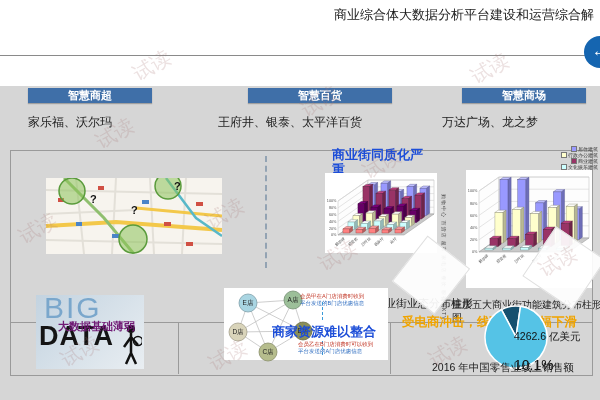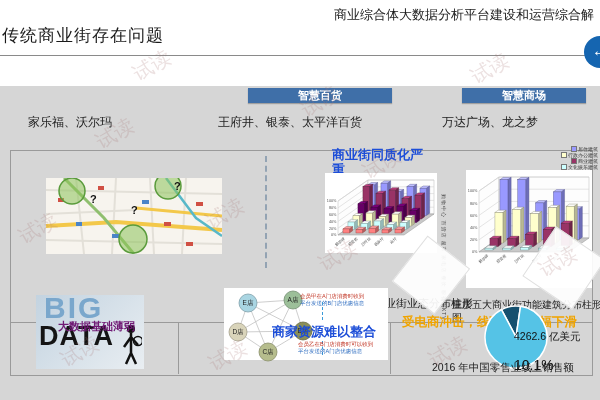--- a/index.html
+++ b/index.html
@@ -31,45 +31,45 @@
   .cap-pie{left:432px;top:361px;font-size:10.5px;white-space:nowrap;}
   .stat-amount{left:514px;top:330px;width:68px;font-size:10.5px;line-height:1.3;color:#111;}
   .stat-pct{left:514px;top:357px;font-size:14px;color:#111;}
   .chartbox{background:#fff;}
   .vlabels{left:447px;top:194px;font-size:5px;color:#444;white-space:nowrap;
            transform:rotate(90deg);transform-origin:0 0;letter-spacing:1px;}
   .legend2{left:540px;top:146px;width:58px;font-size:5px;color:#333;}
   .legend2 .row{display:flex;justify-content:flex-end;align-items:center;line-height:6px;}
   .legend2 .sw{display:inline-block;width:4px;height:4px;margin-right:1px;border:0.5px solid #777;}
   .bigdata{left:36px;top:295px;width:108px;height:74px;background:linear-gradient(135deg,#c3d3e0,#e9eef2);overflow:hidden;}
-  .bigdata .big{position:absolute;left:8px;top:-4px;font-size:30px;font-weight:bold;color:#7aa7cc;letter-spacing:2px;text-align:right;}
+  .bigdata .big{position:absolute;left:8px;top:-4px;font-size:30px;font-weight:normal;color:#7aa7cc;letter-spacing:2px;text-align:right;}
   .bigdata .data{position:absolute;left:3px;top:26px;font-size:27px;font-weight:900;color:#141414;letter-spacing:1px;}
   .white-net{left:224px;top:288px;width:164px;height:72px;background:#fff;}
   .note{font-size:5.5px;line-height:1.3;width:96px;}
   .note .l1{color:#c03322;}
   .note .l2{color:#2a6abf;}
   .note-top{left:300px;top:293px;}
   .note-bot{left:298px;top:341px;}
   .dashv{width:0;border-left:1px dashed #3a9ad9;left:322px;}
   .tilt{background:rgba(255,255,255,.92);border:1px solid #e0e0e0;}
   .wm{position:absolute;font-size:20px;color:rgba(170,120,120,.22);transform:rotate(-30deg);
       pointer-events:none;z-index:9;white-space:nowrap;}
 </style>
 </head>
 <body>
 
 <div class="slide">
 
-  <div class="abs slide-title">传统商业街存在问题</div>
   <div class="abs doc-title">商业综合体大数据分析平台建设和运营综合解</div>
   <div class="hr"></div>
   <div class="abs back-circle">←</div>
 
   <div class="abs stage"></div>
 
+  <div class="abs cat-btn" style="left:28px;width:124px;">智慧商超</div>
   <div class="abs cat-btn" style="left:248px;width:144px;">智慧百货</div>
   <div class="abs cat-btn" style="left:462px;width:124px;">智慧商场</div>
   <div class="abs cat-names" style="left:28px;width:124px;">家乐福、沃尔玛</div>
   <div class="abs cat-names" style="left:218px;width:184px;">王府井、银泰、太平洋百货</div>
   <div class="abs cat-names" style="left:442px;width:164px;">万达广场、龙之梦</div>
 
   <div class="abs outer-box"></div>
   <div class="abs h-div"></div>
   <div class="abs v-div" style="left:178px;"></div>
   <div class="abs v-div" style="left:390px;"></div>

